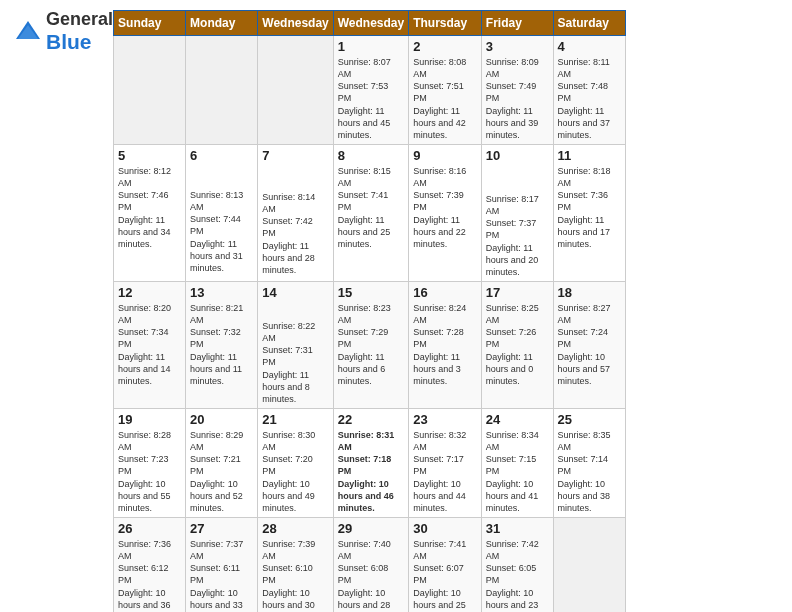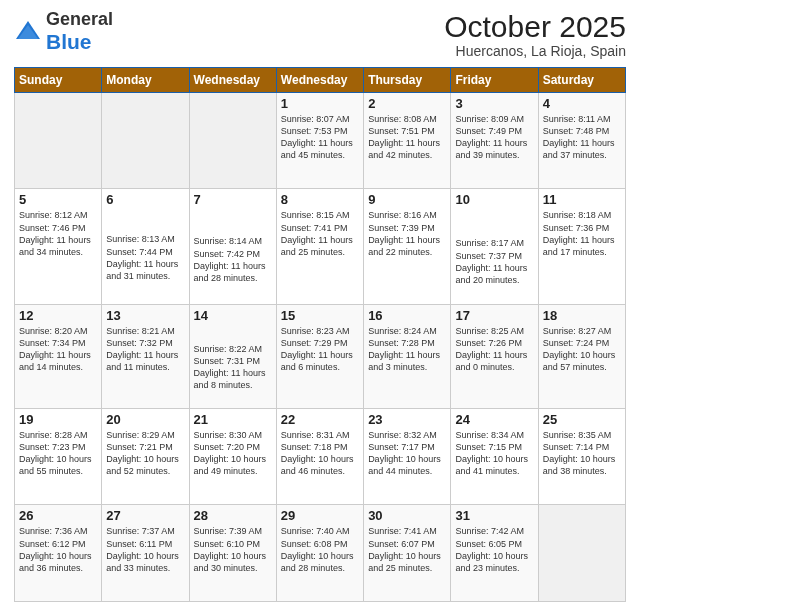--- a/index.html
+++ b/index.html
@@ -8,21 +8,21 @@
       background: #fff;
       width: 792px;
       height: 612px;
       overflow: hidden;
     }
     .page {
       width: 640px;
       height: 612px;
       background: #fff;
       display: flex;
-      flex-direction: column;
+      flex-direction: row;
       padding: 10px 14px 10px 14px;
       justify-content: space-between;
     }
     .header {
       display: flex;
       justify-content: space-between;
       align-items: flex-start;
       margin-bottom: 8px;
     }
     .logo {
@@ -115,24 +115,20 @@
   <div class="header">
     <div class="logo">
       <svg class="logo-icon" viewBox="0 0 28 28" xmlns="http://www.w3.org/2000/svg">
         <polygon points="14,4 26,22 2,22" fill="#2176d2"></polygon>
         <polygon points="14,8 24,22 4,22" fill="#5aa0e8" opacity="0.5"></polygon>
       </svg>
       <div class="logo-text">
         <span class="logo-general">General</span>
         <span class="logo-blue">Blue</span>
       </div>
-    </div>
-    <div class="title-block">
-      <div class="cal-title">October 2025</div>
-      <div class="cal-subtitle">Huercanos, La Rioja, Spain</div>
     </div>
   </div>
 
   <table class="calendar-table">
     <thead>
       <tr>
         <th>Sunday</th>
         <th>Monday</th>
         <th>Wednesday</th>
         <th>Wednesday</th>
@@ -273,21 +269,21 @@
 Daylight: 10 hours and 52 minutes.</div>
           </td>
           <td>
             <span class="day-number">21</span>
             <div class="day-info" style="white-space: pre-line;">Sunrise: 8:30 AM
 Sunset: 7:20 PM
 Daylight: 10 hours and 49 minutes.</div>
           </td>
           <td>
             <span class="day-number">22</span>
-            <div class="day-info" style="white-space: pre-line;">Sunrise: 8:31 AM
+            <div class="day-info" style="white-space: pre-line; font-weight: bold;">Sunrise: 8:31 AM
 Sunset: 7:18 PM
 Daylight: 10 hours and 46 minutes.</div>
           </td>
           <td>
             <span class="day-number">23</span>
             <div class="day-info" style="white-space: pre-line;">Sunrise: 8:32 AM
 Sunset: 7:17 PM
 Daylight: 10 hours and 44 minutes.</div>
           </td>
           <td>

